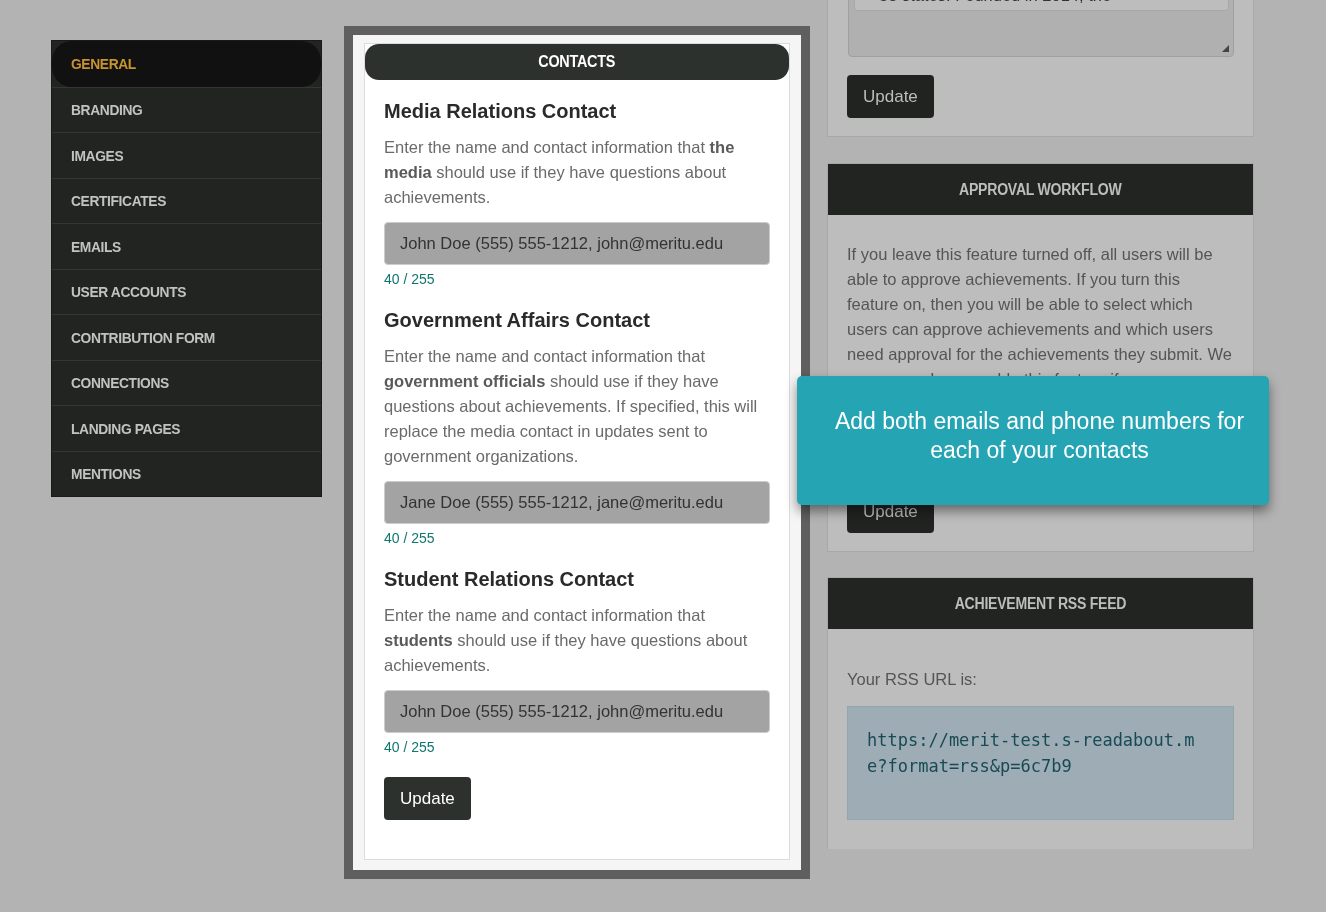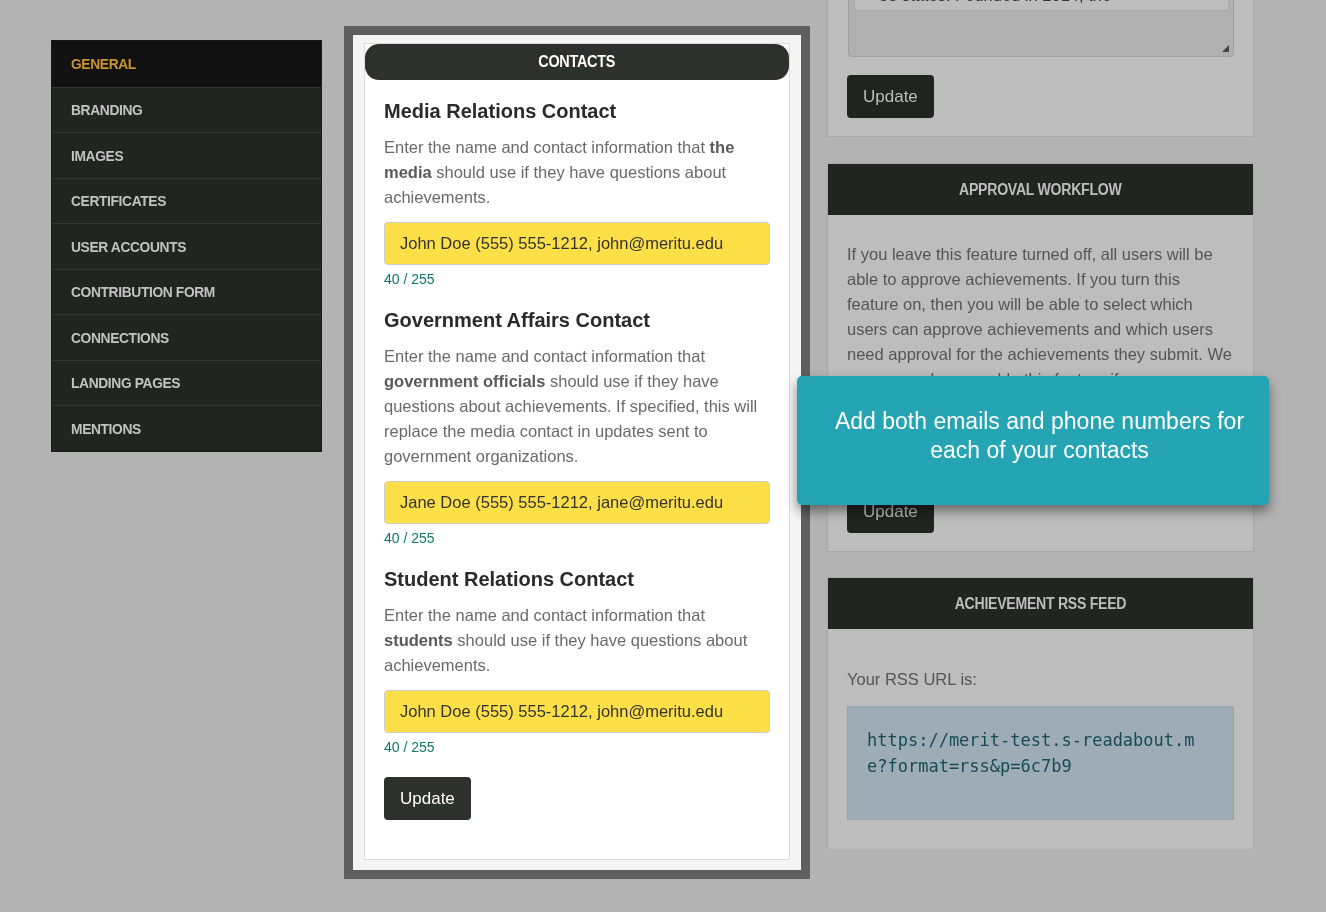--- a/index.html
+++ b/index.html
@@ -2,34 +2,34 @@
 <html><head>
 <meta charset="utf-8">
 <style>
   * { box-sizing: border-box; margin: 0; padding: 0; }
   html, body { width: 1326px; height: 912px; overflow: hidden; }
   body { background: #b3b3b3; font-family: "Liberation Sans", sans-serif; position: relative; }
 
   
   .sidebar { position: absolute; left: 51px; top: 40px; width: 271px; background: #222422; border: 1px solid #1a1a1a; }
   .sidebar-item { height: 45.5px; display: flex; align-items: center; padding-left: 19px; border-top: 1px solid #343634; cursor: pointer; }
-  .sidebar-item:first-child { border-top: none; background: #111111; }
+  .sidebar-item:first-child { border-top: none; background: #111111; border-radius: 20px; }
   .sidebar-item span { font-family: "Liberation Sans", sans-serif; font-weight: bold; font-size: 15px; color: #c2c2c2; letter-spacing: -0.4px; transform: scaleX(0.92); transform-origin: left center; display: inline-block; }
   .sidebar-item.active span { color: #c8942e; }
 
   
   .highlight { position: absolute; left: 344px; top: 26px; width: 466px; height: 853px; border: 9px solid #5f5f5f; background: #f5f5f5; }
   .contacts-card { position: absolute; left: 11px; top: 8px; width: 426px; height: 817px; background: #ffffff; border: 1px solid #dcdcdc; }
   .card-header { height: 36px; background: #2d312d; display: flex; align-items: center; justify-content: center; border-radius: 14px; }
   .card-header span { color: #ffffff; font-weight: bold; font-size: 16px; letter-spacing: -0.3px; transform: scaleX(0.9); display: inline-block; }
   .card-body { padding: 20px 19px 0 19px; }
   .field-title { font-size: 20px; font-weight: bold; color: #2a2a2a; margin-bottom: 12px; }
   .field-desc { font-size: 16.5px; line-height: 25px; color: #6a6a6a; margin-bottom: 12px; }
   .field-desc b { color: #5a5a5a; }
-  .text-input { width: 386px; height: 43px; border: 1px solid #cccccc; border-radius: 4px; padding: 0 15px; font-family: "Liberation Sans", sans-serif; font-size: 16.5px; color: #333; background: #fde047; }
+  .text-input { width: 386px; height: 43px; border: 1px solid #cccccc; border-radius: 4px; padding: 0 15px; font-family: "Liberation Sans", sans-serif; font-size: 16.5px; color: #333; background: #a3a3a3; }
   .counter { font-size: 14px; color: #0f766e; margin-top: 6px; margin-bottom: 22px; }
   .btn-update { background: #2d312d; color: #ffffff; border: none; border-radius: 4px; font-family: "Liberation Sans", sans-serif; font-size: 17px; padding: 0 16px; height: 43px; cursor: pointer; }
 
   
   .right-col { position: absolute; left: 827px; top: 0; width: 427px; height: 849px; overflow: hidden; }
   .rcard { position: absolute; left: 0; width: 427px; background: #bdbdbd; border: 1px solid #a8a8a8; }
   .rcard-header { height: 51px; background: #222422; display: flex; align-items: center; justify-content: center; }
   .rcard-header span { color: #bdbdbd; font-weight: bold; font-size: 16px; letter-spacing: -0.3px; transform: scaleX(0.88); display: inline-block; }
   .rcard-body { padding: 25px 19px; }
   .rtext { font-size: 16.5px; line-height: 25px; color: #555555; }
@@ -52,20 +52,23 @@
       <span>GENERAL</span>
     </div>
   <div class="sidebar-item">
       <span>BRANDING</span>
     </div>
   <div class="sidebar-item">
       <span>IMAGES</span>
     </div>
   <div class="sidebar-item">
       <span>CERTIFICATES</span>
+    </div>
+  <div class="sidebar-item">
+      <span>EMAILS</span>
     </div>
   <div class="sidebar-item">
       <span>USER ACCOUNTS</span>
     </div>
   <div class="sidebar-item">
       <span>CONTRIBUTION FORM</span>
     </div>
   <div class="sidebar-item">
       <span>CONNECTIONS</span>
     </div>

